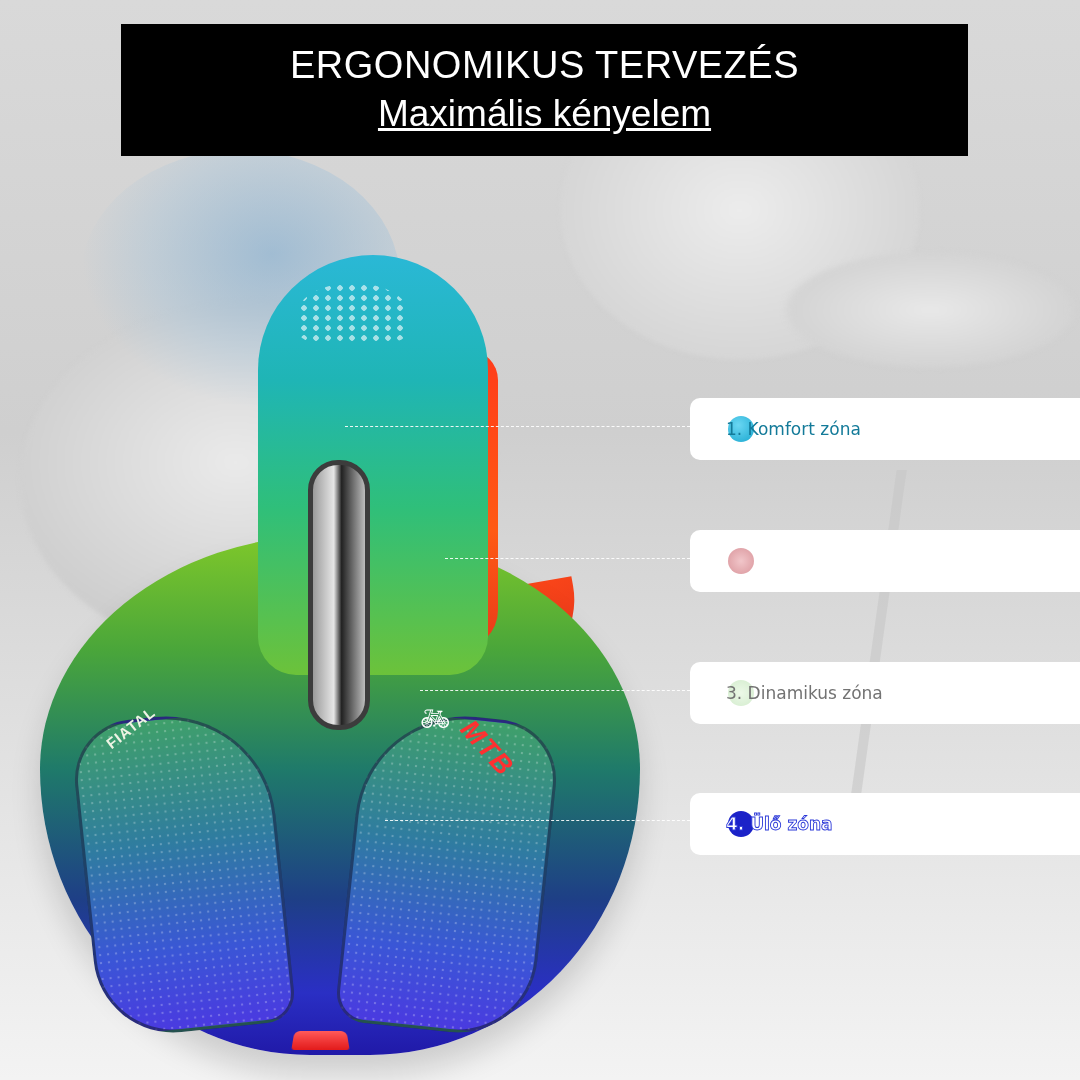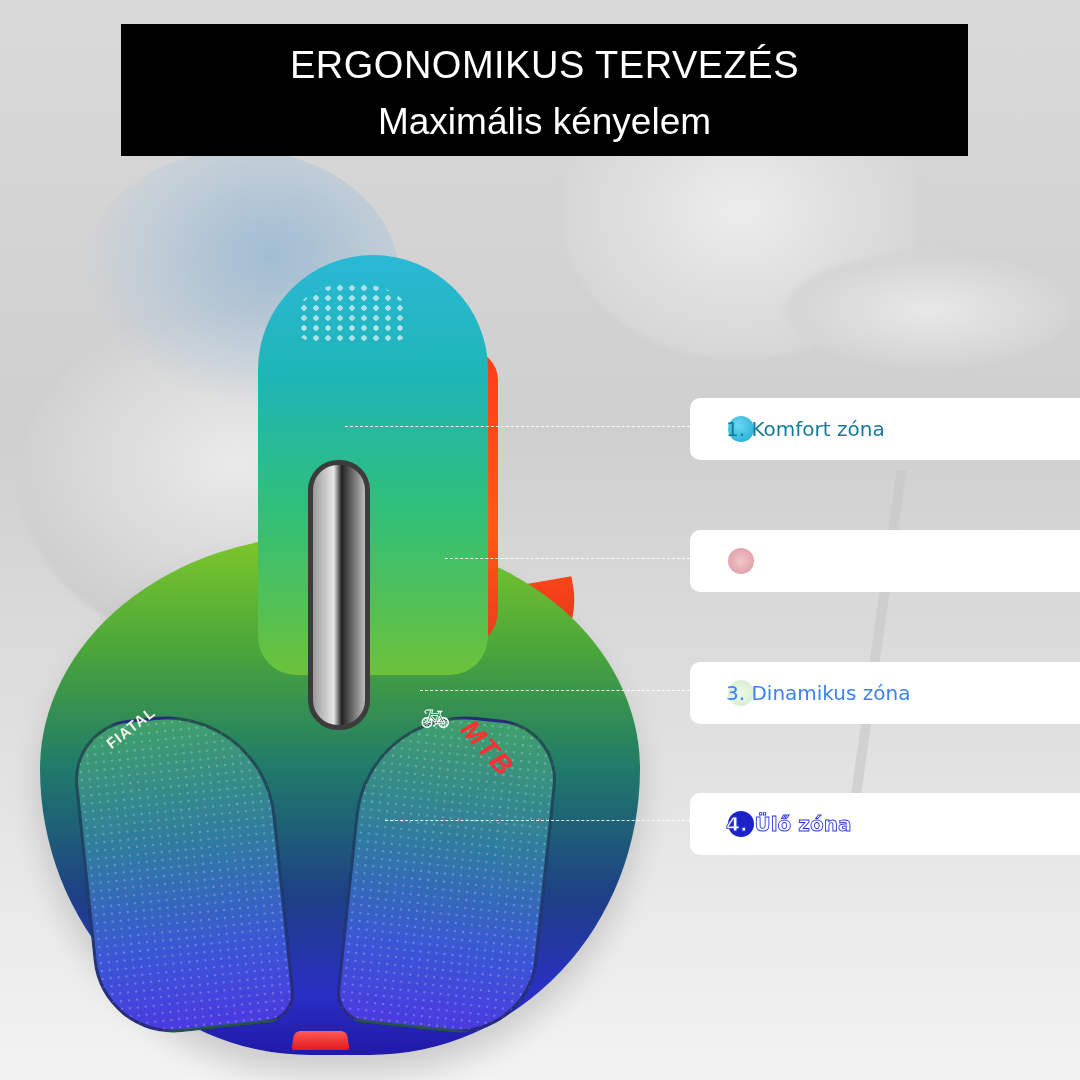--- a/index.html
+++ b/index.html
@@ -19,21 +19,21 @@
       border-radius: 50%;
     }
     .bike-frame { position: absolute; right: 40px; top: 470px; width: 160px; height: 380px; border-left: 10px solid #c7c7c7; transform: skewX(-8deg); opacity: .6; }
 
     
     .banner {
       position: absolute; left: 121px; top: 24px; width: 847px; height: 132px;
       background: #000; color: #fff; text-align: center;
     }
     .banner .title { font-size: 38px; margin-top: 20px; letter-spacing: 0.5px; text-align: center; }
-    .banner .subtitle { font-size: 37px; margin-top: 14px; }
+    .banner .subtitle { font-size: 37px; margin-top: 6px; text-decoration: underline; }
 
     
     .saddle { position: absolute; left: 40px; top: 255px; width: 600px; height: 815px; }
     .saddle-nose {
       position: absolute; left: 218px; top: 0; width: 230px; height: 420px;
       border-radius: 120px 120px 40px 40px;
       background: linear-gradient(180deg, #2ab8d6 0%, #1fb5b5 30%, #2fbf7a 60%, #6cc23a 100%);
     }
     .saddle-red {
       position: absolute; left: 418px; top: 95px; width: 40px; height: 300px;
@@ -86,31 +86,31 @@
     .bike-icon { position: absolute; left: 380px; top: 450px; color: #fff; font-size: 24px; }
 
     
     .leader { position: absolute; height: 0; border-top: 1.5px dashed rgba(255,255,255,0.9); }
 
     
     .zone {
       position: absolute; left: 690px; width: 390px; height: 62px;
       background: #ffffff; border-radius: 10px 0 0 10px;
       display: flex; align-items: center; box-sizing: border-box; padding-left: 36px;
-      font-size: 20px; font-family: "DejaVu Sans", sans-serif;
+      font-size: 17px; font-family: "DejaVu Sans", sans-serif;
     }
     .zone .bullet {
       position: absolute; left: 38px; width: 26px; height: 26px; border-radius: 50%;
     }
     .zone .txt { position: relative; }
     .zone-1 { top: 398px; color: #137a99; }
     .zone-1 .bullet { background: radial-gradient(circle at 40% 35%, #6ad7f3, #1aa7cf); }
     .zone-2 { top: 530px; color: #c81422; }
     .zone-2 .bullet { background: radial-gradient(circle, #e8a0a6, #c1505a); opacity: .6; }
-    .zone-3 { top: 662px; color: #3b82f6; }
+    .zone-3 { top: 662px; color: #737373; }
     .zone-3 .bullet { background: radial-gradient(circle, #d9f2d0, #a6d89a); opacity: .5; }
     .zone-4 { top: 793px; color: #fff; }
     .zone-4 .bullet { background: #1b22c8; }
     .zone-4 .txt { -webkit-text-stroke: 0.9px #2b38d8; font-weight: bold; color: #ffffff; text-align: right; }
   </style>
 </head>
 <body>
 
 <div class="bg-figure bg-torso"></div>
 <div class="bg-figure bg-arm"></div>

